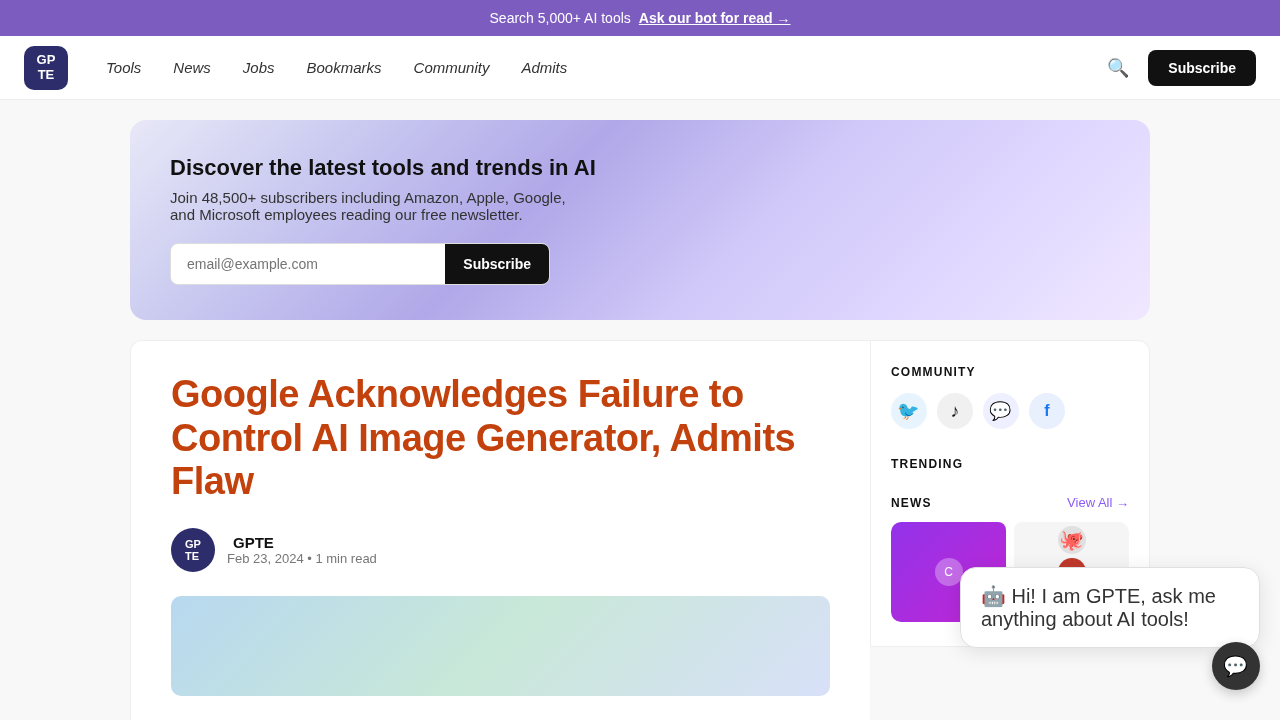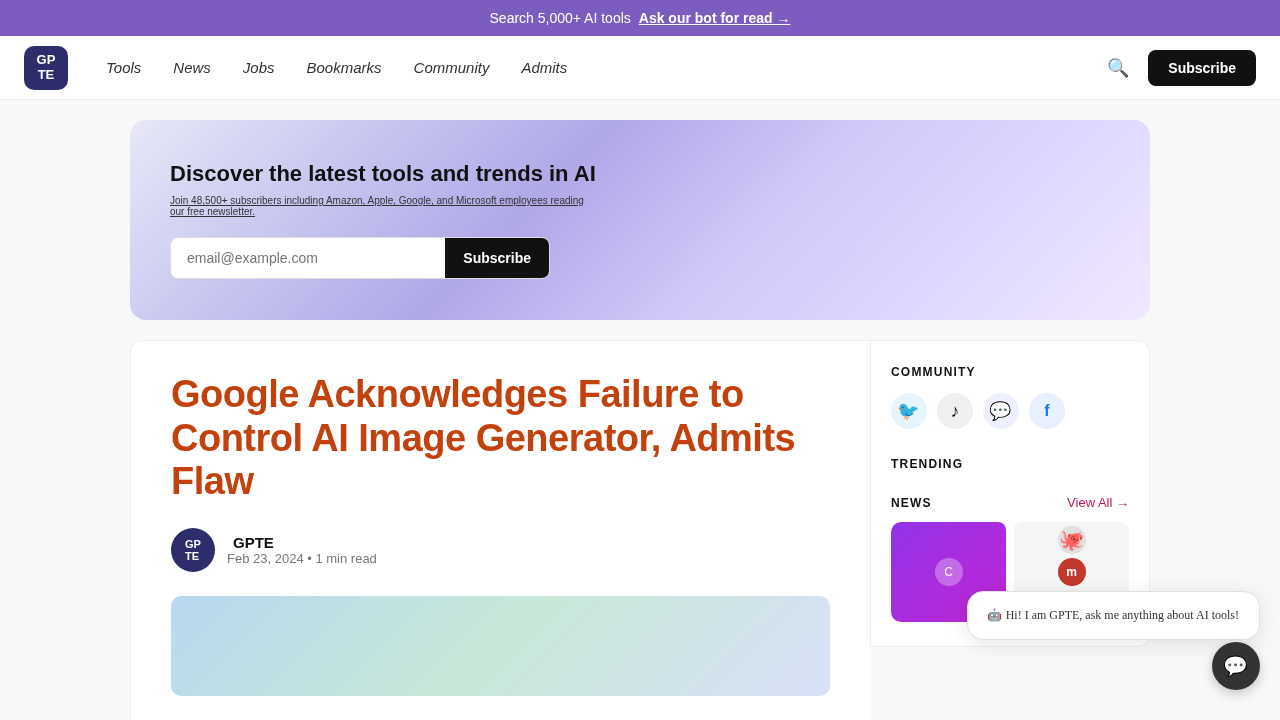--- a/index.html
+++ b/index.html
@@ -83,25 +83,24 @@
       flex-direction: column;
       justify-content: center;
     }
     #hero h2 {
       font-size: 22px;
       font-weight: 800;
       color: #111;
       margin-bottom: 8px;
     }
     #hero p {
-      font-size: 10px;
+      font-size: 15px;
       color: #333;
       margin-bottom: 20px;
       max-width: 420px;
-      text-decoration: underline;
     }
     #email-form {
       display: flex;
       align-items: center;
       gap: 0;
       background: white;
       border-radius: 8px;
       overflow: hidden;
       width: 380px;
       border: 1px solid #ddd;
@@ -220,21 +219,21 @@
     .trending-section { margin-bottom: 24px; }
 
     .news-header {
       display: flex;
       justify-content: space-between;
       align-items: center;
       margin-bottom: 12px;
     }
     .view-all-link {
       font-size: 13px;
-      color: #be185d;
+      color: #8b5cf6;
       cursor: pointer;
       text-decoration: none;
       margin-left: 41px;
     }
 
     .news-thumbnails {
       display: flex;
       gap: 8px;
       border-radius: 10px;
       overflow: hidden;
@@ -279,31 +278,30 @@
       display: flex;
       align-items: center;
       justify-content: center;
       color: white;
       font-size: 20px;
       cursor: pointer;
       box-shadow: 0 4px 12px rgba(0,0,0,0.2);
     }
     #chat-popup {
       position: fixed;
-      bottom: 80px;
+      bottom: 72px;
       right: 20px;
       background: white;
       border: 1px solid #e0e0e0;
       border-radius: 16px;
       padding: 16px 20px;
-      font-size: 12px;
+      font-size: 20px;
       color: #333;
       box-shadow: 0 4px 20px rgba(0,0,0,0.1);
       max-width: 300px;
-      font-family: Liberation Serif, serif;
     }
 
     
     #article-image-preview {
       margin-top: 24px;
       width: 100%;
       height: 100px;
       background: linear-gradient(135deg, #b8d8f0, #c8e8d8, #d8e0f8);
       border-radius: 10px;
       overflow: hidden;

